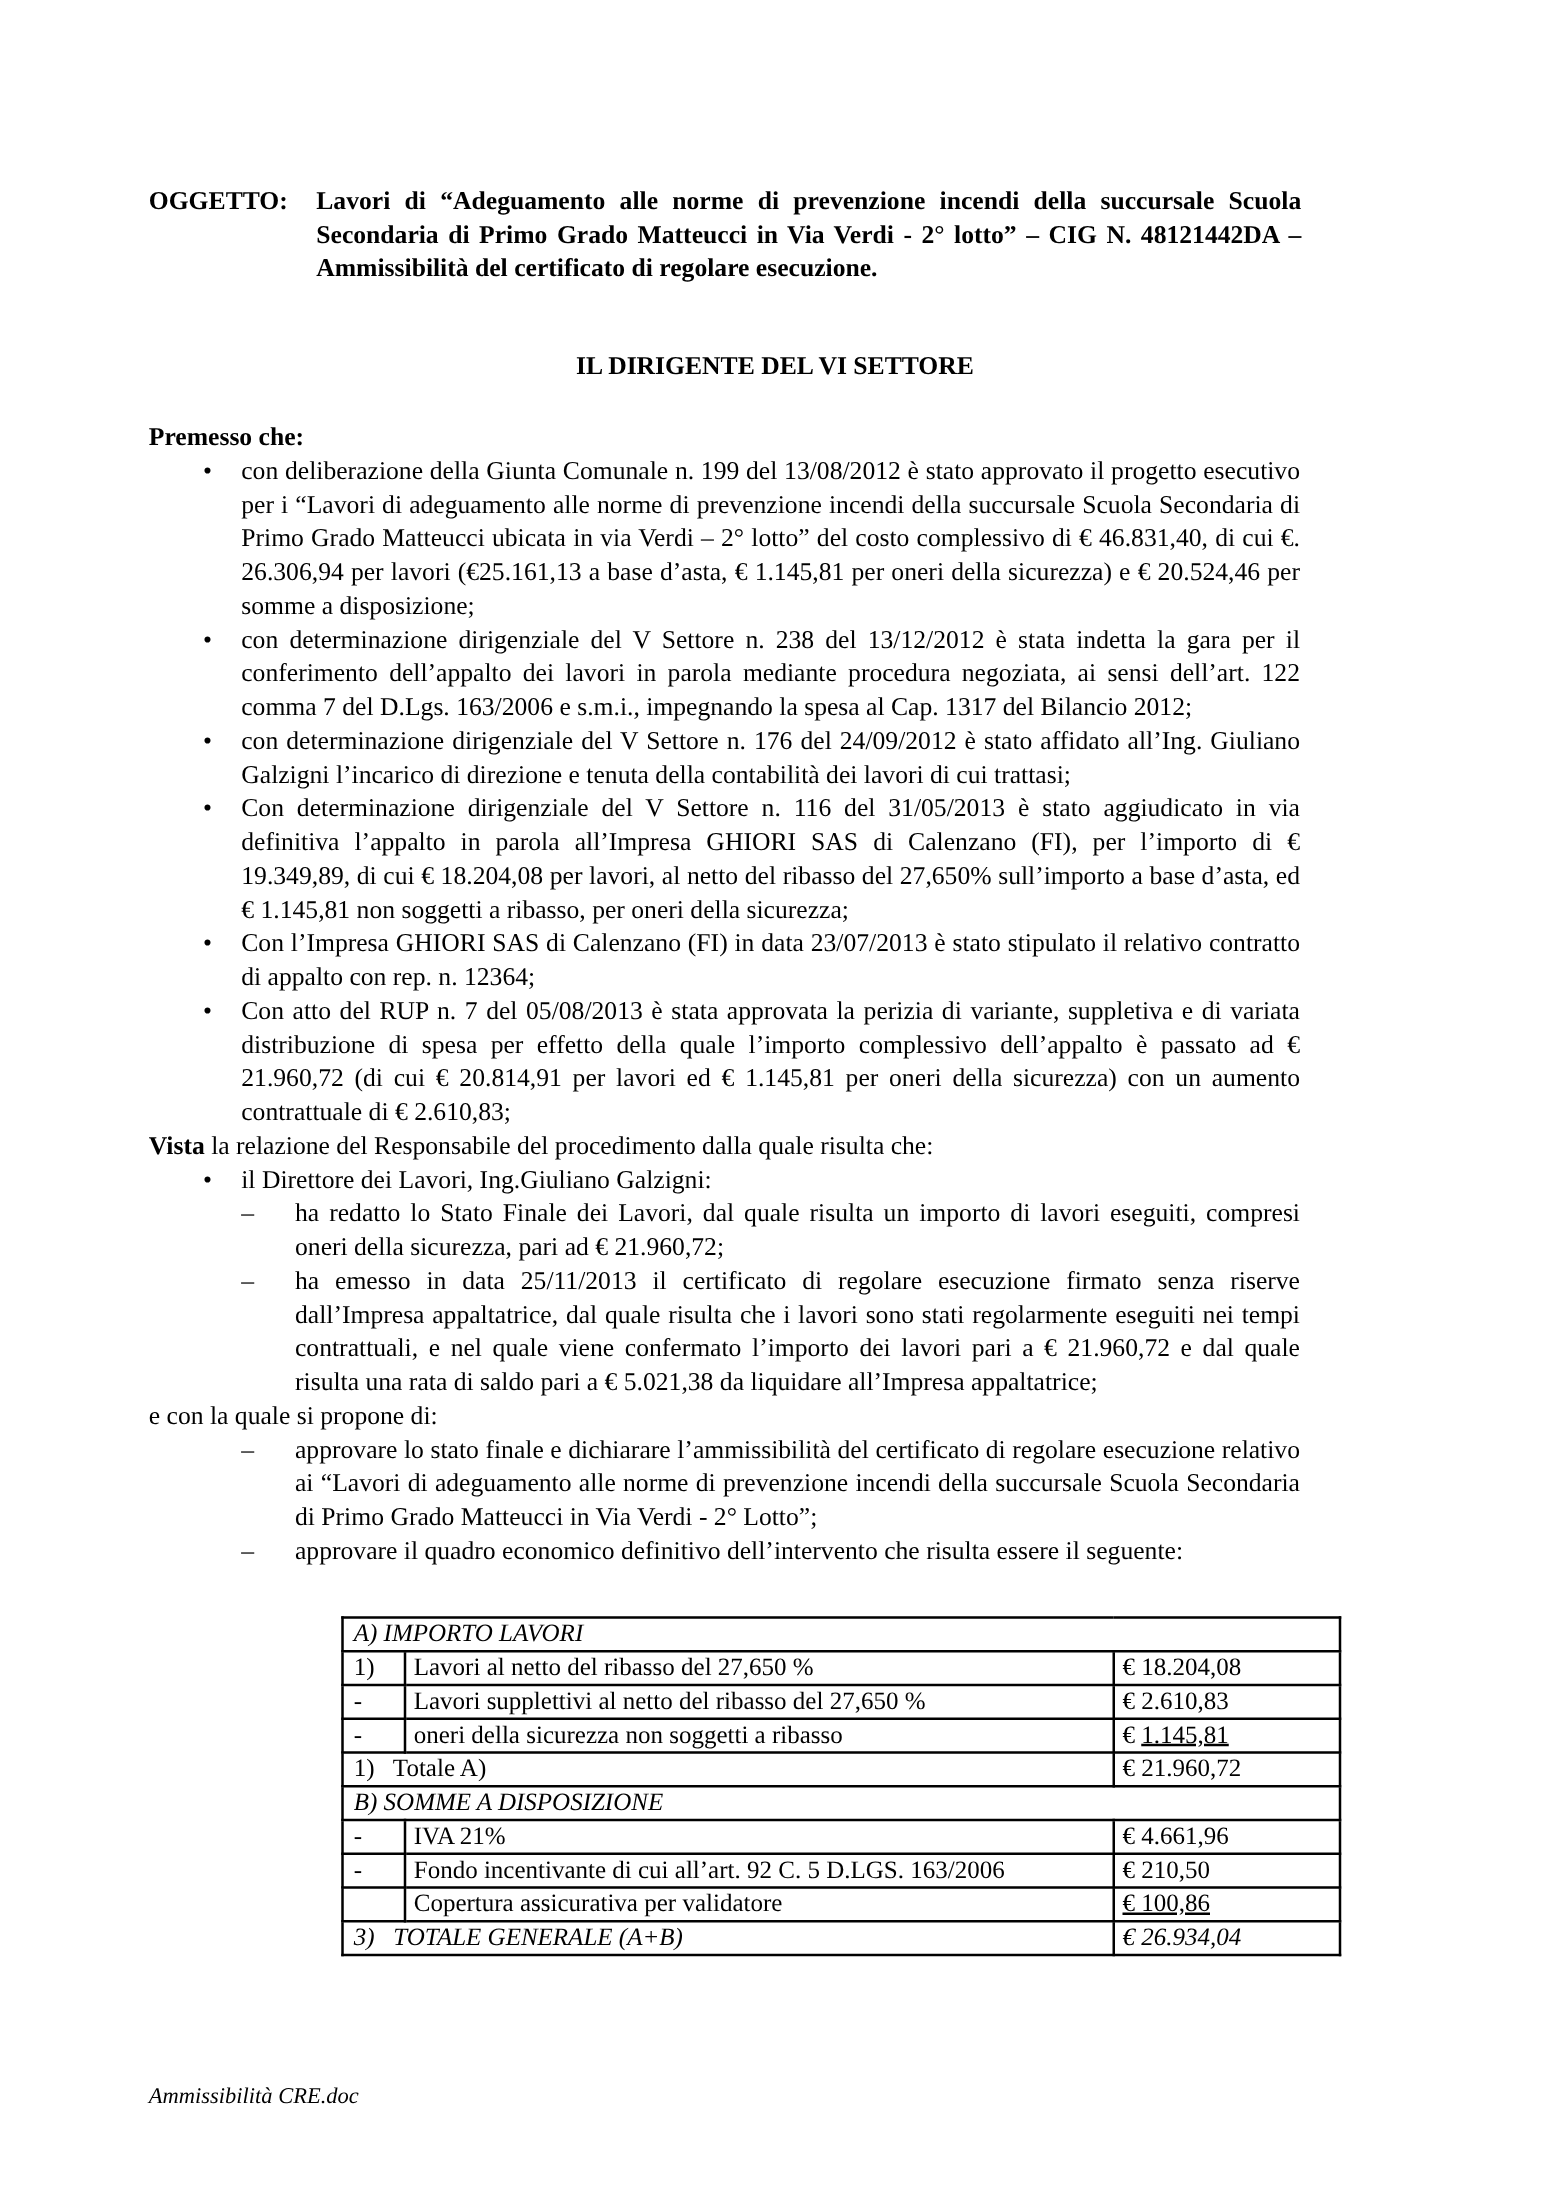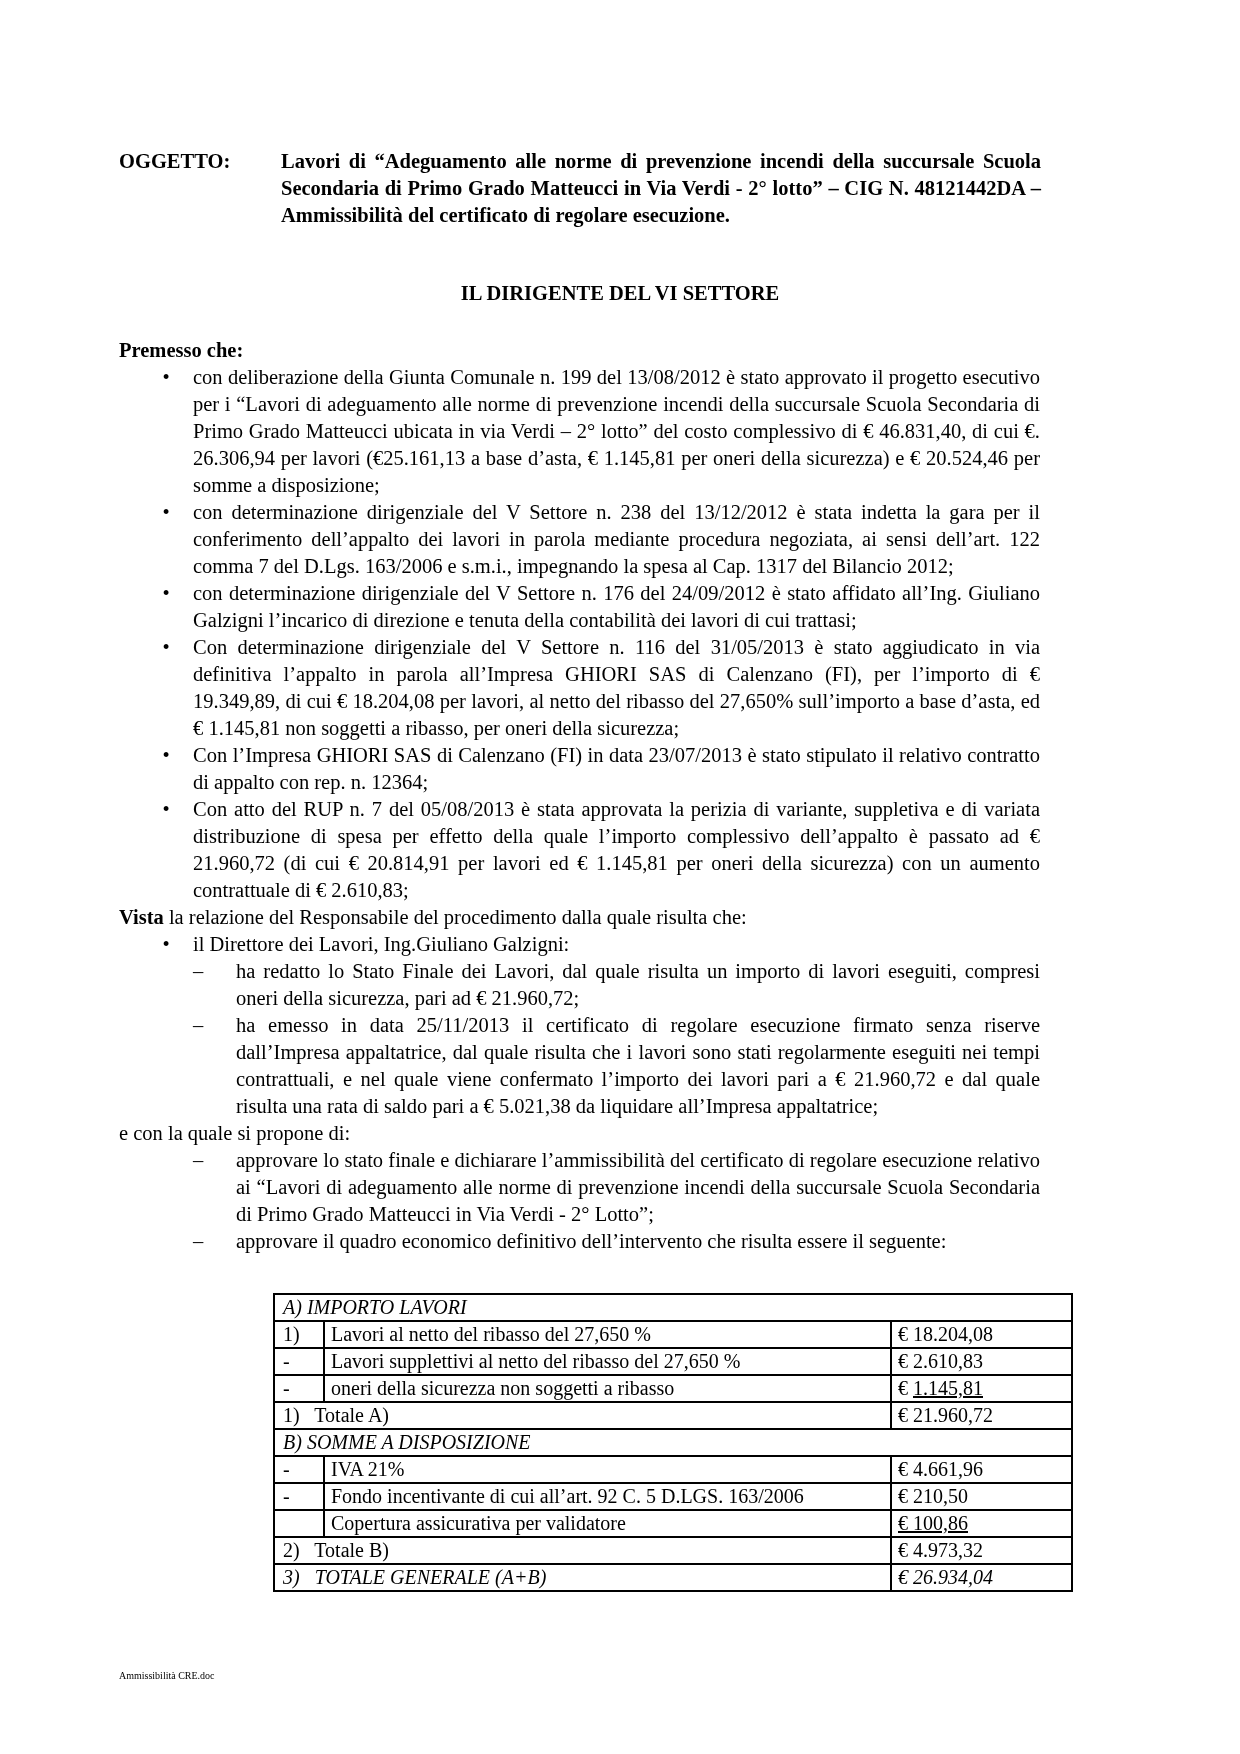--- a/index.html
+++ b/index.html
@@ -11,21 +11,21 @@
     line-height: 27px;
   }
   .page { position: absolute; left: 0; top: 0; width: 1240px; height: 1388px; }
 
   .subject {
     position: absolute; left: 119px; top: 148px; width: 922px;
     font-weight: bold; font-size: 20.5px; line-height: 27px;
     display: flex;
   }
   .subject-label { flex: 0 0 auto; width: 134px; }
-  .subject-body { flex: 1; text-align: justify; margin-left: 28px; }
+  .subject-body { flex: 1; text-align: justify; }
 
   .heading {
     position: absolute; left: 0; width: 1240px; top: 280px;
     text-align: center; font-weight: bold; font-size: 20.5px;
   }
 
   .body {
     position: absolute; left: 119px; top: 337px; width: 921px;
   }
   .lead { font-weight: bold; }
@@ -50,21 +50,21 @@
   table.qe td {
     border: 2px solid #000; padding: 0 6px; height: 24px; white-space: nowrap;
   }
   table.qe td.num { width: 34px; padding-left: 8px; }
   table.qe td.amt { width: 165px; text-align: left; padding-right: 8px; }
   table.qe td.section { font-style: italic; padding-left: 8px; }
   table.qe tr.grand td { font-weight: normal; font-style: italic; }
   .u { text-decoration: underline; }
   .footer {
     position: absolute; left: 119px; top: 1667px;
-    font-size: 10px; line-height: 18px;
+    font-size: 18px; line-height: 18px; font-style: italic;
   }
 </style>
 </head>
 <body>
 
 <div class="page">
 
   <div class="subject">
     <div class="subject-label">OGGETTO:</div>
     <div class="subject-body">Lavori di “Adeguamento alle norme di prevenzione incendi della succursale Scuola Secondaria di Primo Grado Matteucci in Via Verdi -  2° lotto” – CIG N. 48121442DA – Ammissibilità del certificato di regolare esecuzione.</div>
@@ -136,24 +136,20 @@
     <tr>
       <td class="num">-</td>
       <td>Fondo incentivante di cui all’art. 92 C. 5 D.LGS. 163/2006</td>
       <td class="amt">€ 210,50</td>
     </tr>
     <tr>
       <td class="num"></td>
       <td>Copertura assicurativa per validatore</td>
       <td class="amt"><span class="u">€ 100,86</span></td>
     </tr>
-    <tr>
-      <td colspan="2" style="padding-left:8px; white-space:pre;">2)   Totale B)</td>
-      <td class="amt">€ 4.973,32</td>
-    </tr>
     <tr class="grand">
       <td colspan="2" style="padding-left:8px; white-space:pre;">3)   TOTALE GENERALE (A+B)</td>
       <td class="amt">€ 26.934,04</td>
     </tr>
   </tbody>
     </table>
 
   <div class="footer">Ammissibilità CRE.doc</div>
 </div>
 

